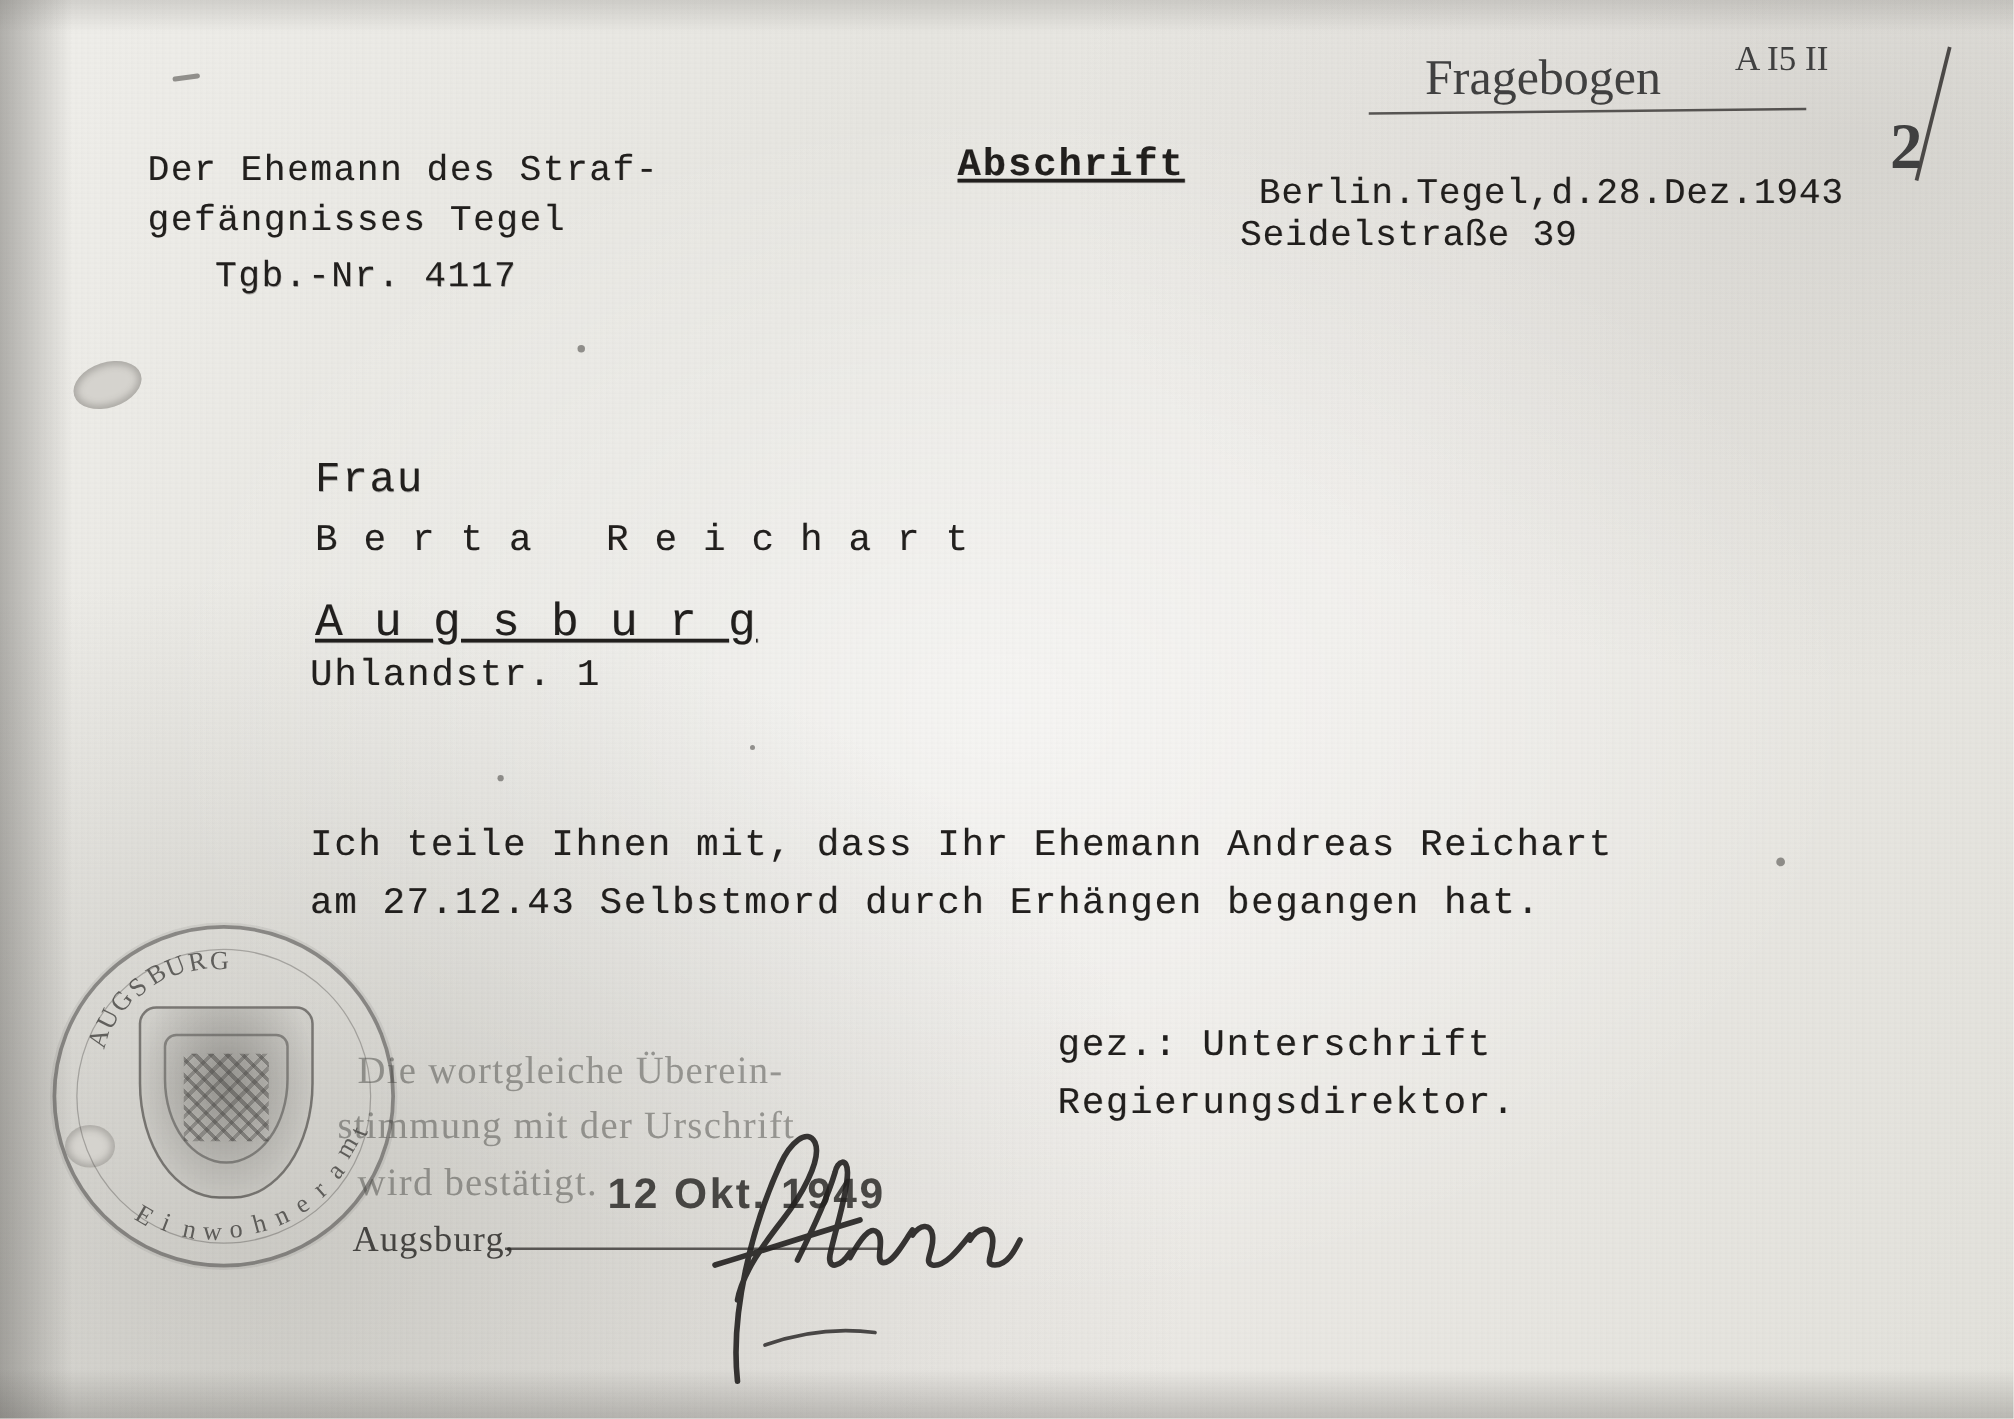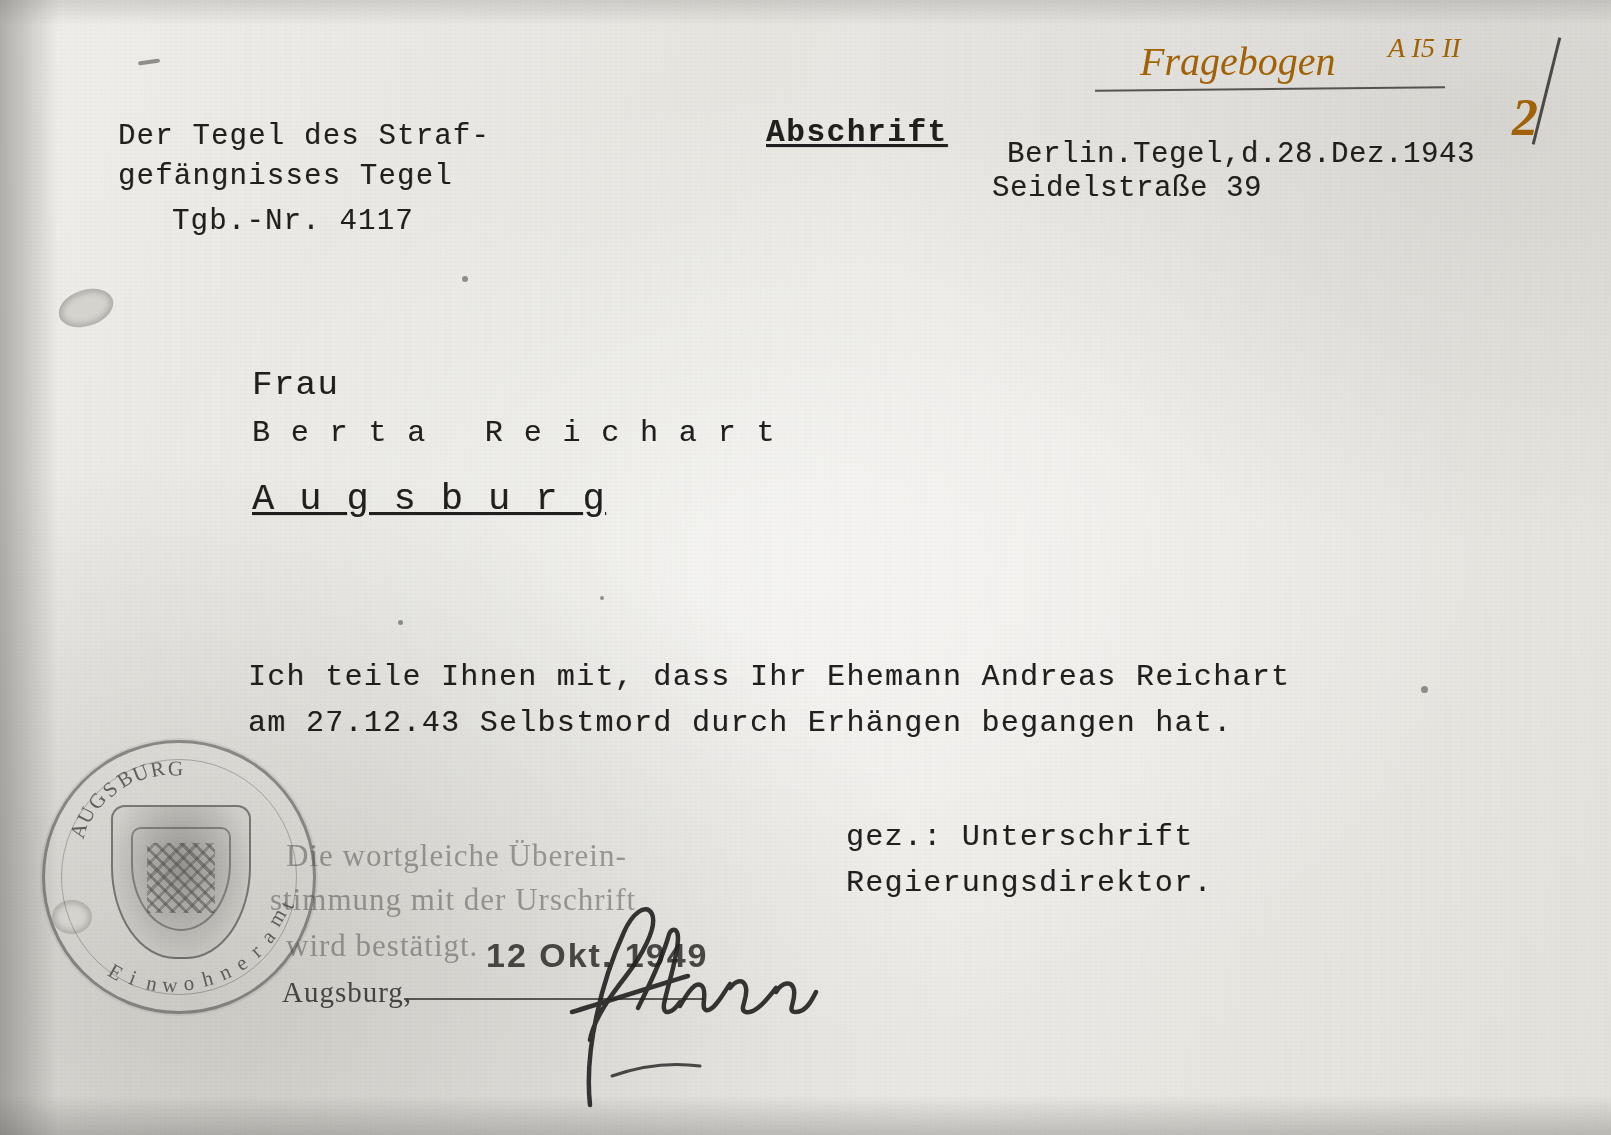--- a/index.html
+++ b/index.html
@@ -60,22 +60,21 @@
     font-family: "Liberation Mono", monospace;
     color: #211f1d;
     text-shadow: 0.4px 0.3px 0 rgba(40,38,36,0.35);
   }
   .tw-bold { font-weight: bold; }
   .u { text-decoration: underline; text-underline-offset: 3px; text-align: right; }
 
   .hand {
     position: absolute;
     font-family: "Liberation Serif", serif;
-    font-style: italic;
-    color: #a16207;
+    color: #404040;
     white-space: pre;
   }
 
   
   .tear {
     position: absolute;
     background: #d5d3ce;
     border-radius: 50%;
     box-shadow: 0 0 6px 3px rgba(120,118,112,0.45) inset;
   }
@@ -195,32 +194,33 @@
   <div class="speck" style="left:398px; top:620px; width:5px; height:5px;"></div>
   <div class="speck" style="left:600px; top:596px; width:4px; height:4px;"></div>
   <div class="speck" style="left:138px; top:60px; width:22px; height:4px; border-radius:2px; transform:rotate(-8deg);"></div>
 
   <div class="hand" style="left:1140px; top:38px; font-size:40px;">Fragebogen</div>
   <div class="hand" style="left:1388px; top:32px; font-size:28px;">A I5 II</div>
   <div id="hand-underline"></div>
   <div class="slash" style="left:1545px; top:36px; width:3px; height:110px; transform:rotate(14deg);"></div>
   <div class="hand" style="left:1512px; top:88px; font-size:52px; font-weight:bold;">2</div>
 
-  <div class="tw" style="left:118px; top:120px; font-size:29px; letter-spacing:1.2px;">Der Tegel des Straf-</div>
+  <div class="tw" style="left:118px; top:120px; font-size:29px; letter-spacing:1.2px;">Der Ehemann des Straf-</div>
   <div class="tw" style="left:118px; top:160px; font-size:29px; letter-spacing:1.2px;">gefängnisses Tegel</div>
   <div class="tw" style="left:172px; top:205px; font-size:29px; letter-spacing:1.2px;">Tgb.-Nr. 4117</div>
 
   <div class="tw tw-bold u" style="left:766px; top:115px; font-size:31px; letter-spacing:1.6px;">Abschrift</div>
 
   <div class="tw" style="left:992px; top:138px; font-size:29px; letter-spacing:0.6px;margin-left:15px;">Berlin.Tegel,d.28.Dez.1943</div>
   <div class="tw" style="left:992px; top:172px; font-size:29px; letter-spacing:0.6px;">Seidelstraße 39</div>
 
   <div class="tw" style="left:252px; top:366px; font-size:34px; letter-spacing:1.4px;">Frau</div>
   <div class="tw" style="left:252px; top:416px; font-size:30px; letter-spacing:1.4px;">B e r t a   R e i c h a r t</div>
   <div class="tw u" style="left:252px; top:478px; font-size:37px; letter-spacing:1.4px;">A u g s b u r g</div>
+  <div class="tw" style="left:248px; top:524px; font-size:30px; letter-spacing:1.4px;">Uhlandstr. 1</div>
 
   <div class="tw" style="left:248px; top:660px; font-size:30px; letter-spacing:1.3px;">Ich teile Ihnen mit, dass Ihr Ehemann Andreas Reichart</div>
   <div class="tw" style="left:248px; top:706px; font-size:30px; letter-spacing:1.3px;">am 27.12.43 Selbstmord durch Erhängen begangen hat.</div>
 
   <div class="tw" style="left:846px; top:866px; font-size:30px; letter-spacing:1.3px;">Regierungsdirektor.</div>
   <div class="tw" style="left:846px; top:820px; font-size:30px; letter-spacing:1.3px;">gez.: Unterschrift</div>
 
   <div id="stamp">
     <div id="stamp-inner"></div>
     <div class="stamp-text" id="stamp-top">

